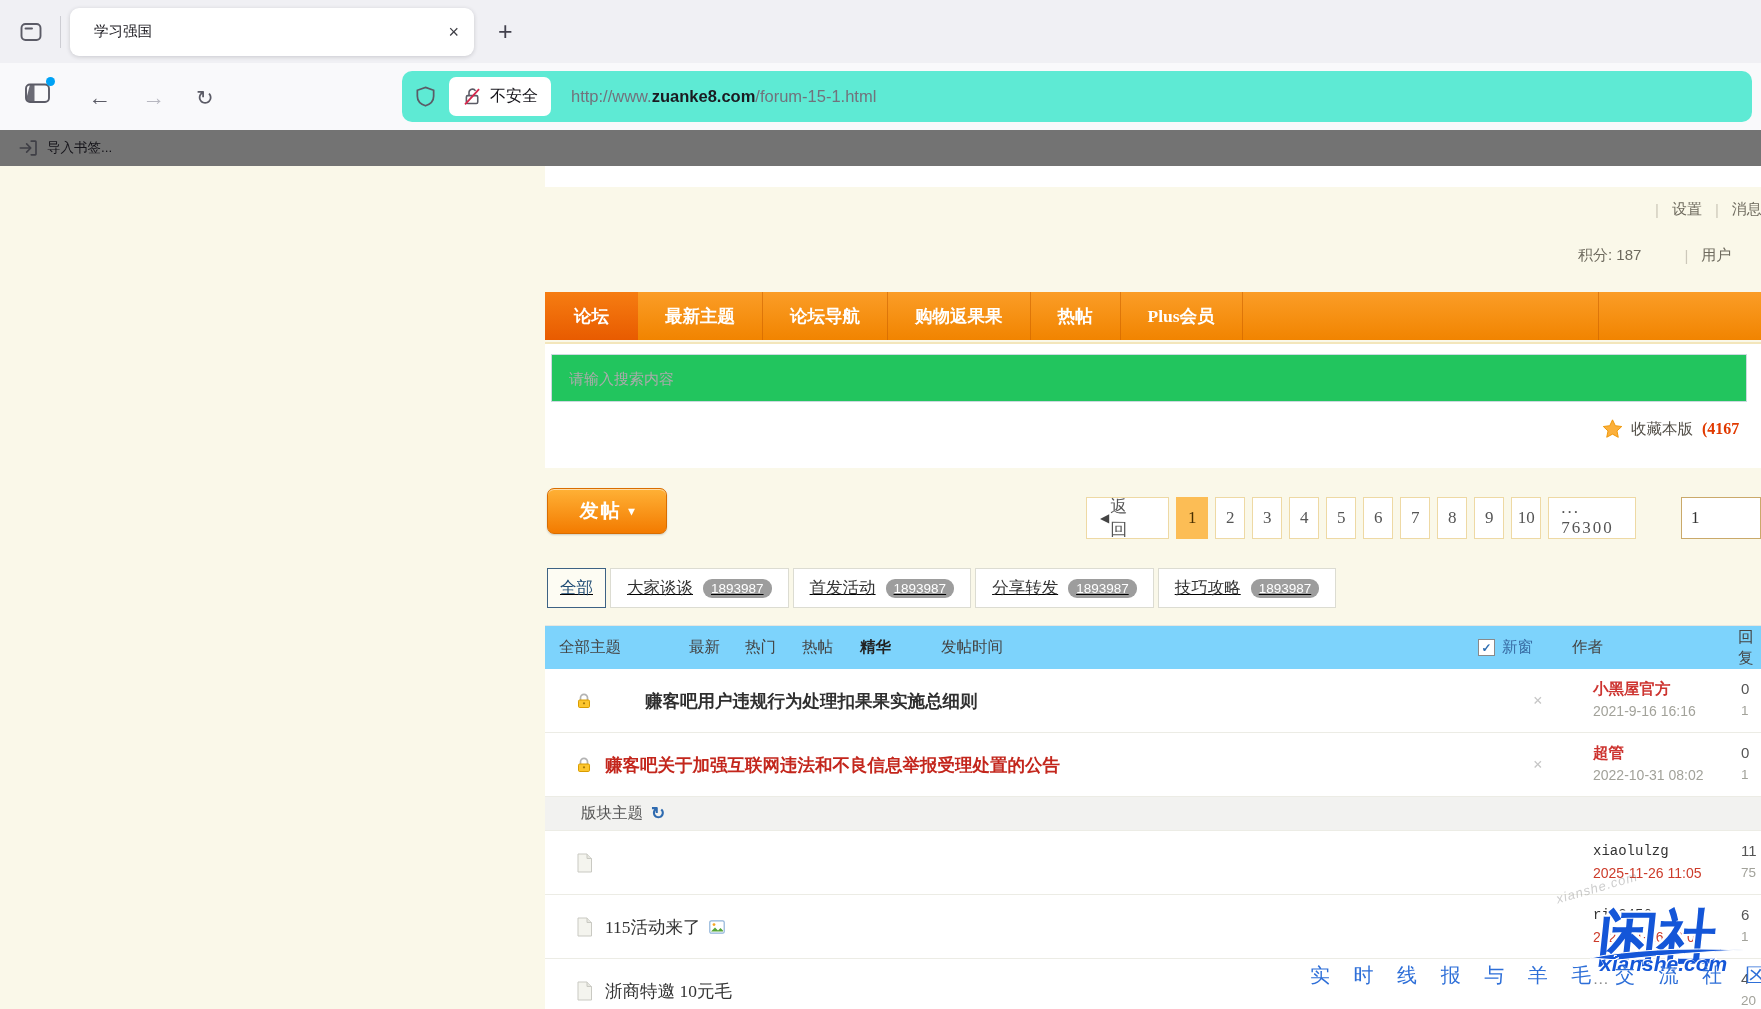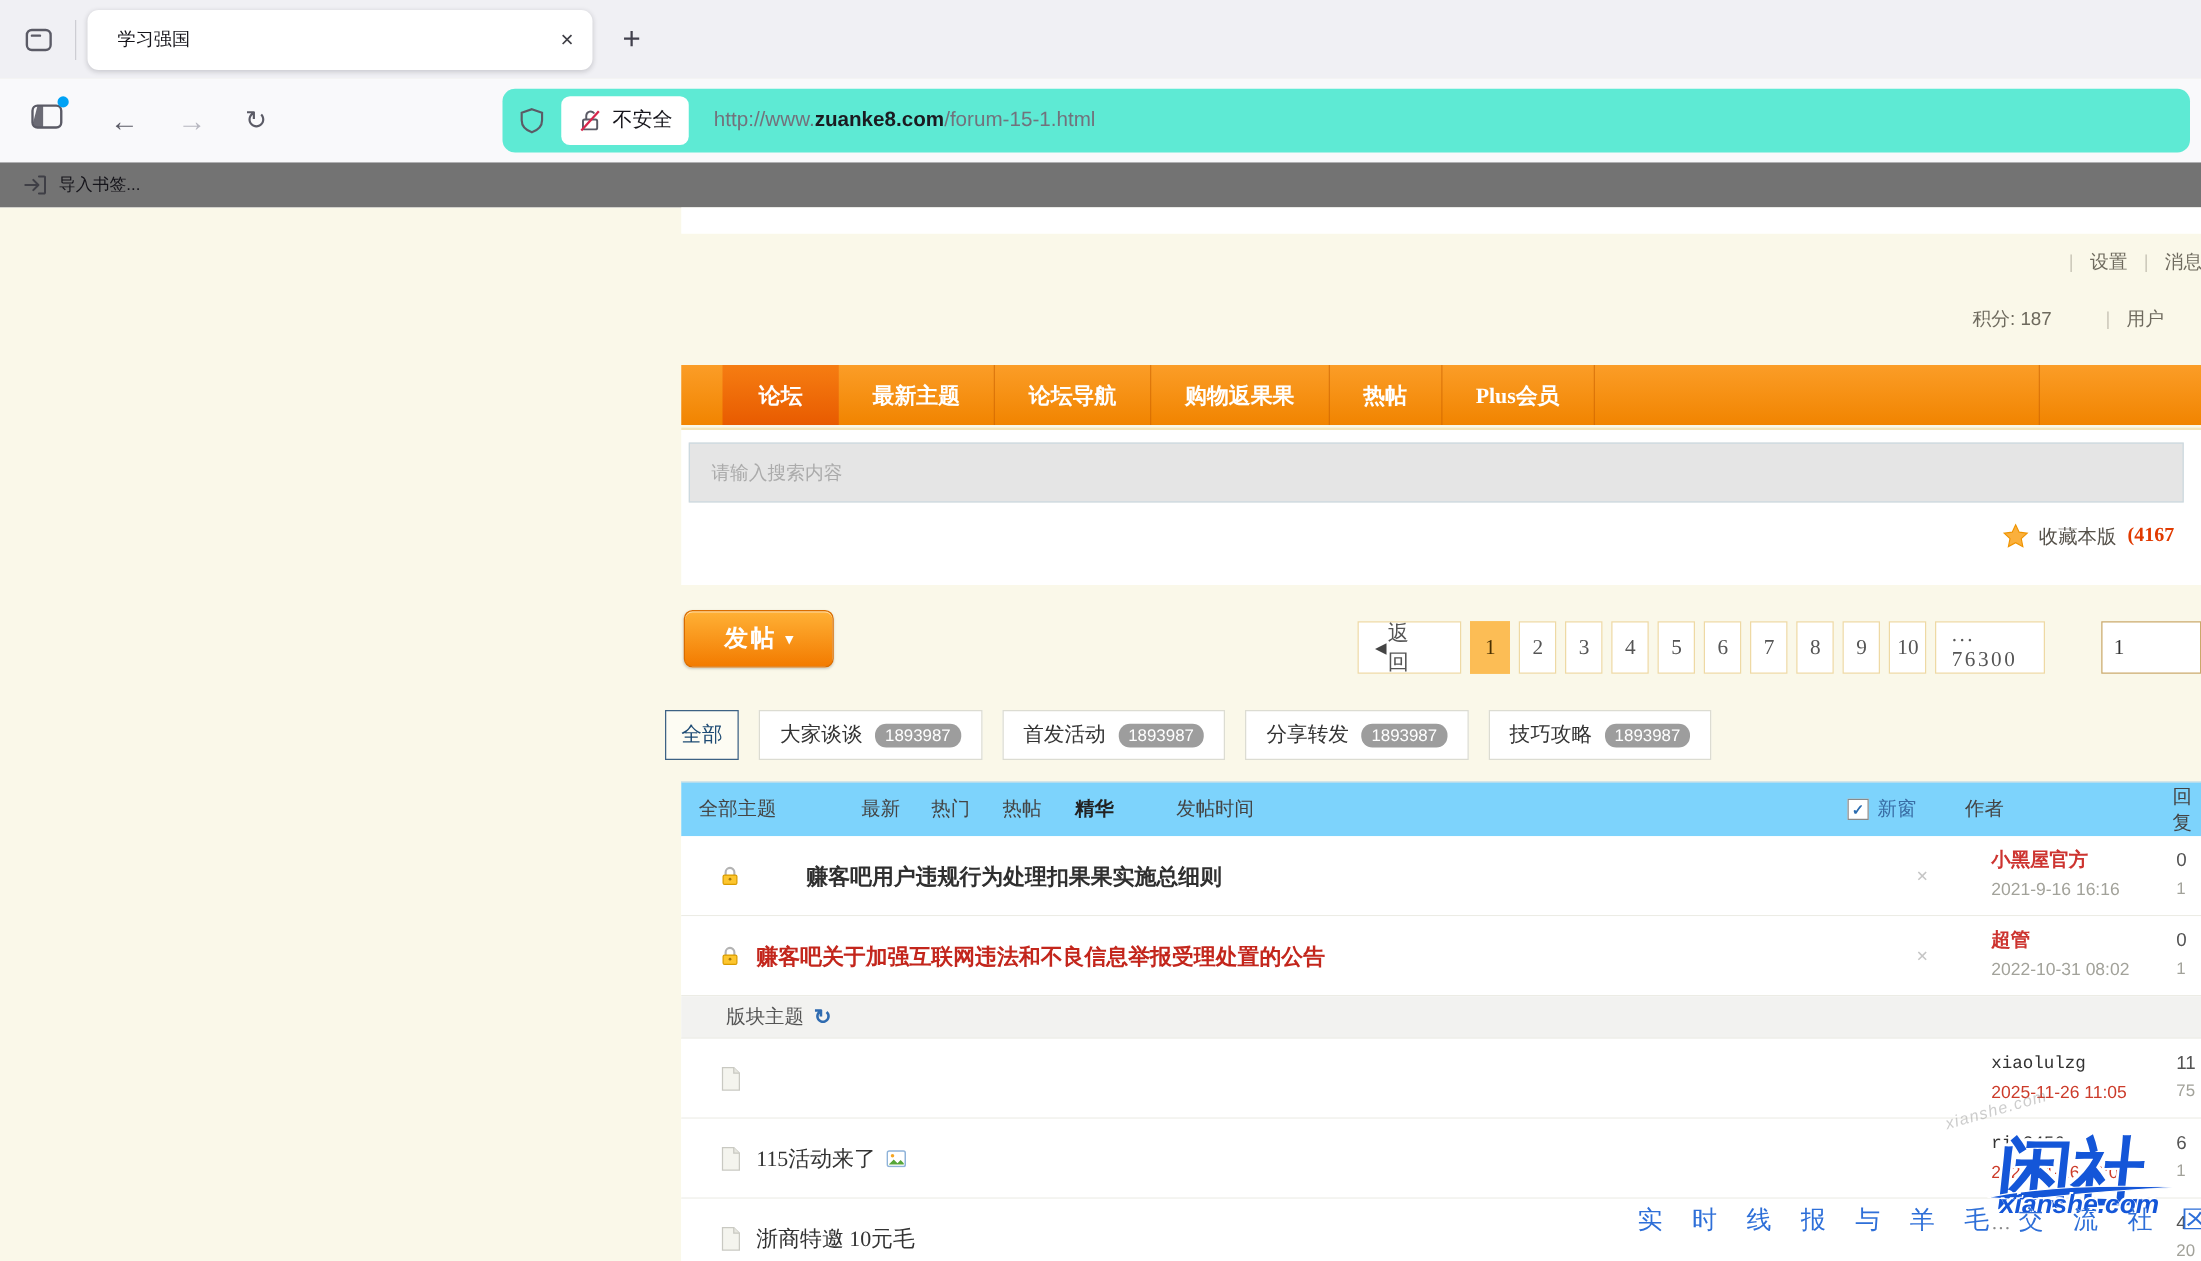--- a/index.html
+++ b/index.html
@@ -35,30 +35,30 @@
 
   
   .page{position:absolute;top:166px;left:0;right:0;bottom:0;background:#faf8e9;}
   .page-top-white{position:absolute;left:545px;top:0;right:0;height:21px;background:#fff;}
   .userline{position:absolute;font-size:15px;color:#6e6a5e;display:flex;align-items:center;gap:13px;white-space:nowrap;}
   .ul1{left:1655px;top:34px;} .ul2{left:1578px;top:80px;}
   .u-sep{color:#ccc8ba;}
   .ul2 .u-sep{margin-left:30px;}
 
   .navbar{position:absolute;left:545px;right:0;top:126px;height:48px;
-          background:linear-gradient(#fb9d27,#f18400);display:flex;padding-left:33px;}
+          background:linear-gradient(#fb9d27,#f18400);display:flex;}
   .nav-item{display:flex;align-items:center;padding:0 27px;color:#fff;font-weight:bold;font-size:17.5px;
             font-family:"Liberation Serif","DejaVu Serif",serif;white-space:nowrap;}
   .nav-item.sep{border-left:1px solid rgba(200,95,0,.55);}
   .nav-item.active{background:linear-gradient(#f67d12,#e85b00);padding:0 29px;}
   .nav-spacer{width:355px;border-left:1px solid rgba(200,95,0,.55);}
   .nav-fill{flex:1;border-left:1px solid rgba(200,95,0,.55);}
 
   .searchpanel{position:absolute;left:545px;right:0;top:176px;height:124px;background:#fff;border-top:2px solid #f3e6bb;}
-  .searchbox{position:absolute;left:6px;top:10px;right:14px;height:46px;border:1px solid #ccd9df;background:#e5e5e5;
+  .searchbox{position:absolute;left:6px;top:10px;right:14px;height:46px;border:1px solid #ccd9df;background:#22c55e;
              font-size:15px;color:#555;padding:0 0 0 17px;font-family:"Liberation Sans",sans-serif;outline:none;}
   .searchbox::placeholder{color:#ababab;}
   .fav{position:absolute;left:1056px;top:74px;display:flex;align-items:center;white-space:nowrap;}
   .fav-label{margin-left:7px;font-size:15.5px;color:#55514a;font-family:"Liberation Serif",serif;}
   .fav-count{margin-left:9px;font-size:16px;font-weight:bold;color:#e13a00;font-family:"Liberation Serif",serif;text-align:center;}
 
   .postbtn{position:absolute;left:547px;top:322px;width:118px;height:44px;border-radius:7px;
            background:linear-gradient(#ffb136,#f37b00);border:1px solid #d96d00;
            box-shadow:inset 0 1px 0 rgba(255,255,255,.55),0 1px 2px rgba(0,0,0,.18);
            display:flex;align-items:center;justify-content:center;color:#fff;font-weight:bold;font-size:19px;
@@ -69,22 +69,22 @@
               font-family:"Liberation Serif","DejaVu Serif",serif;font-size:17px;color:#555;}
   .pg{height:42px;min-width:30px;padding:0 5px;background:#fff;border:1px solid #eed9a4;
       display:flex;align-items:center;justify-content:center;box-sizing:border-box;}
   .pg.back{padding:0 13px;letter-spacing:7px;}
   .pg.back .tri{font-size:12px;color:#444;letter-spacing:0;margin-right:1px;}
   .pg.cur{background:#fcbd55;border-color:#fcbd55;color:#4a3000;min-width:32px;}
   .pg.more{padding:16px 12px;letter-spacing:2px;}
   .pg-jump{height:42px;width:80px;margin-left:38px;border:1px solid #caa96a;background:#fff;font-size:17px;
            padding:0 9px;font-family:"Liberation Serif",serif;color:#333;box-sizing:border-box;outline:none;}
 
-  .filters{position:absolute;left:532px;top:402px;display:flex;gap:16px;
-           font-family:"Liberation Serif",serif;font-size:16.5px;}
+  .filters{position:absolute;left:547px;top:402px;display:flex;gap:4px;
+           font-family:"Liberation Serif",serif;font-size:16.5px;text-decoration:underline;}
   .f-all{border:1px solid #3d6284;color:#1e4b74;background:#fdfcf3;height:40px;padding:0 12px;
          display:flex;align-items:center;box-sizing:border-box;}
   .f-tab{border:1px solid #dcdcd2;background:#fff;height:40px;padding:0 16px;display:flex;align-items:center;
          gap:10px;color:#333;box-sizing:border-box;}
   .badge{background:#9d9d9d;color:#fff;font-size:13.5px;border-radius:9px;padding:2px 8px;
          font-family:"Liberation Sans",sans-serif;}
 
   .board{position:absolute;left:545px;right:0;top:459px;background:#fff;}
   .bheader{height:43px;background:#7dd3fc;border-top:1px solid #e7e7e1;position:relative;
            display:flex;align-items:center;font-size:15.5px;color:#444;font-family:"Liberation Serif",serif;}

